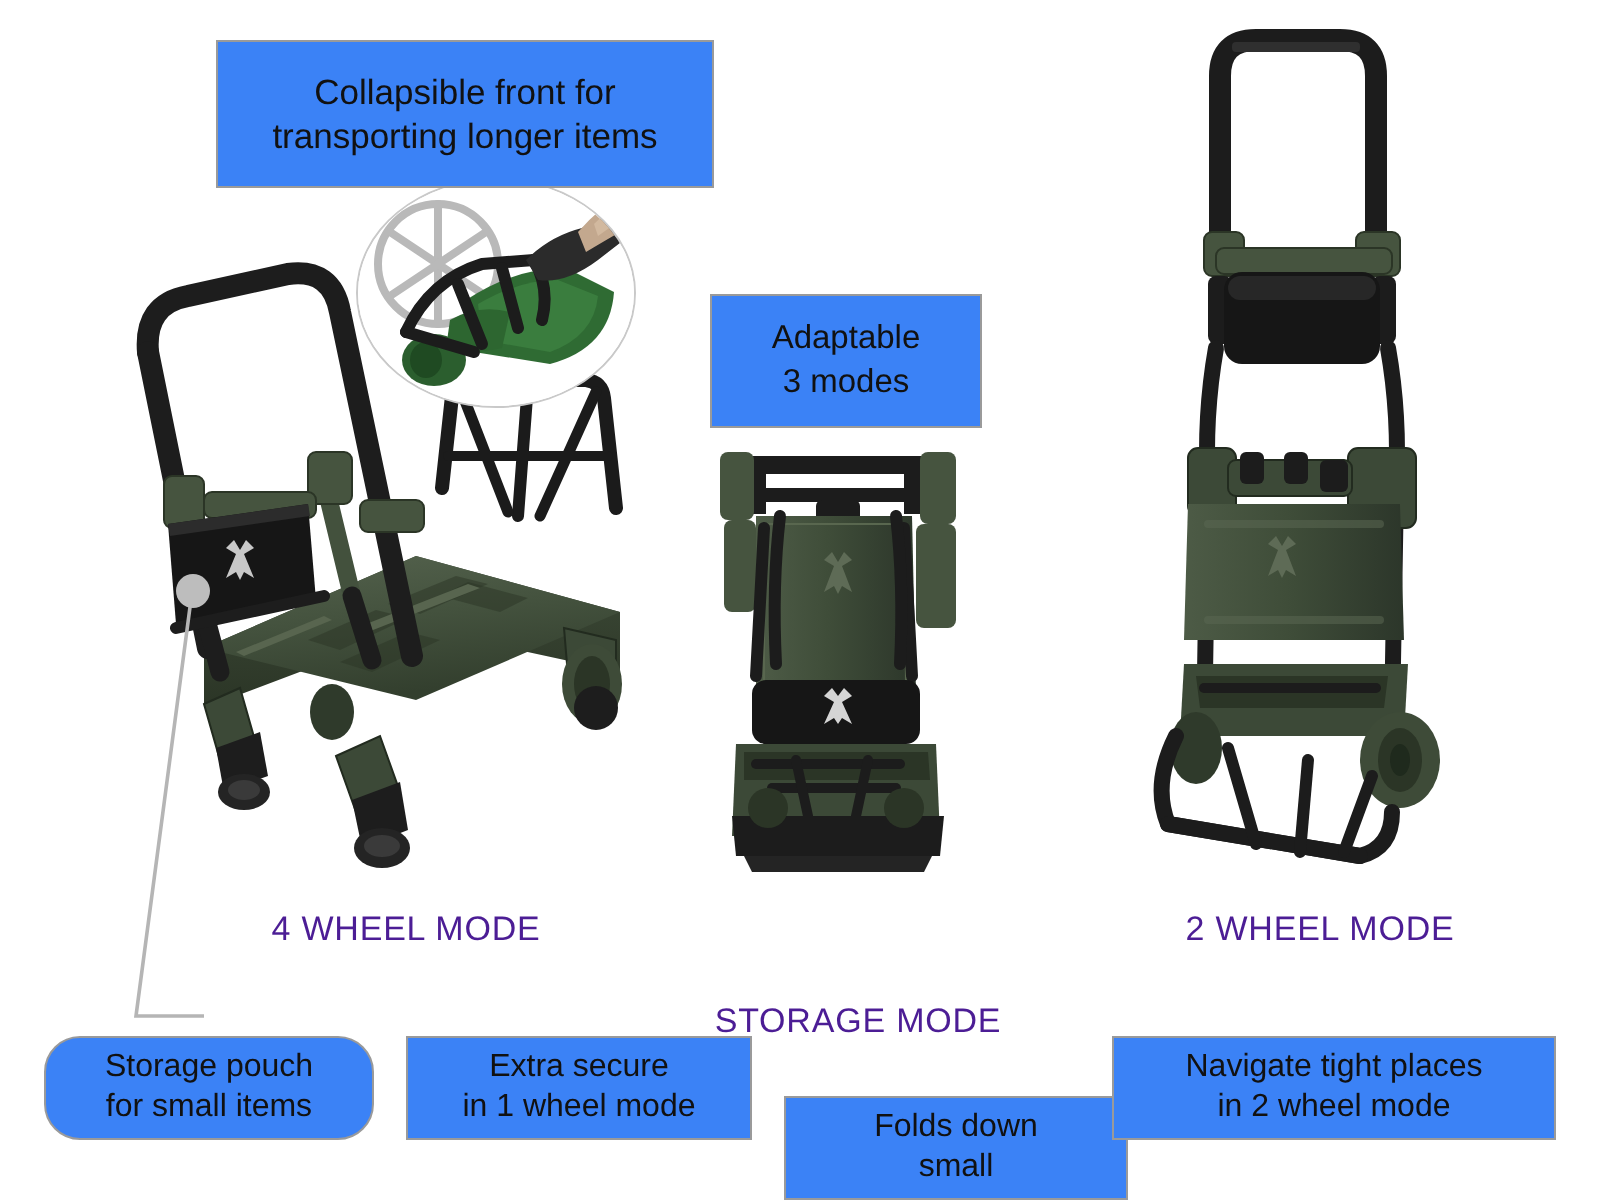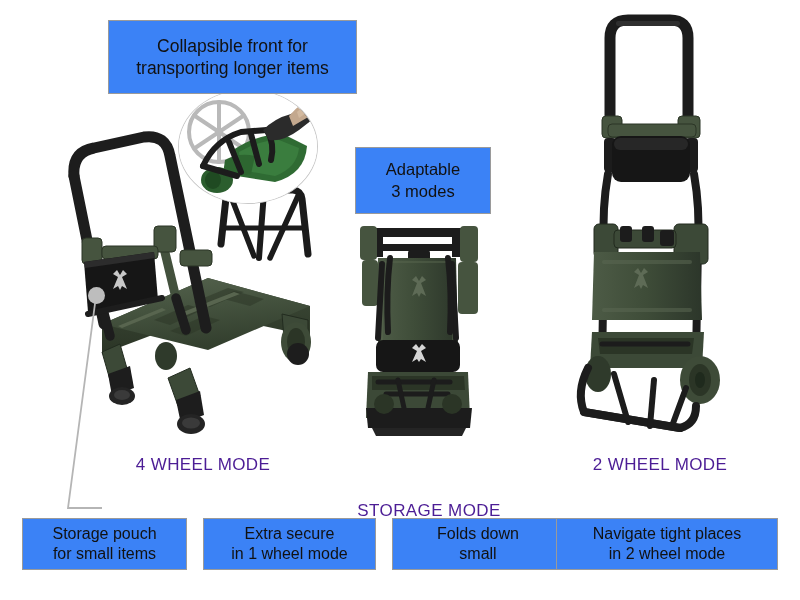--- a/index.html
+++ b/index.html
@@ -13,23 +13,23 @@
   
   .callout{
     position:absolute;background:#3b82f6;border:1.4px solid #9a9a9a;
     display:flex;align-items:center;justify-content:center;text-align:center;
     line-height:1.28;color:#111;box-sizing:border-box;
   }
   .callout span{display:block;white-space:pre-line;}
   #callout-top{left:108px;top:20px;width:249px;height:74px;font-size:17.5px;}
   #callout-adaptable{left:355px;top:147px;width:136px;height:67px;font-size:16.5px;}
   .bottom-box{font-size:16px;}
-  #box-pouch{left:22px;top:518px;width:165px;height:52px;}
+  #box-pouch{left:22px;top:518px;width:165px;height:52px;border-radius:18px;}
   #box-secure{left:203px;top:518px;width:173px;height:52px;}
-  #box-folds{left:392px;top:518px;width:172px;height:52px;}
+  #box-folds{left:392px;top:548px;width:172px;height:52px;}
   #box-navigate{left:556px;top:518px;width:222px;height:52px;}
 
   
   .mode-label{
     position:absolute;font-size:17px;letter-spacing:.4px;color:#4c1d95;
     text-align:center;white-space:nowrap;
   }
   #label-4wheel{left:118px;top:455px;width:170px;}
   #label-storage{left:345px;top:455px;width:168px;margin-top:46px;}
   #label-2wheel{left:575px;top:455px;width:170px;}

